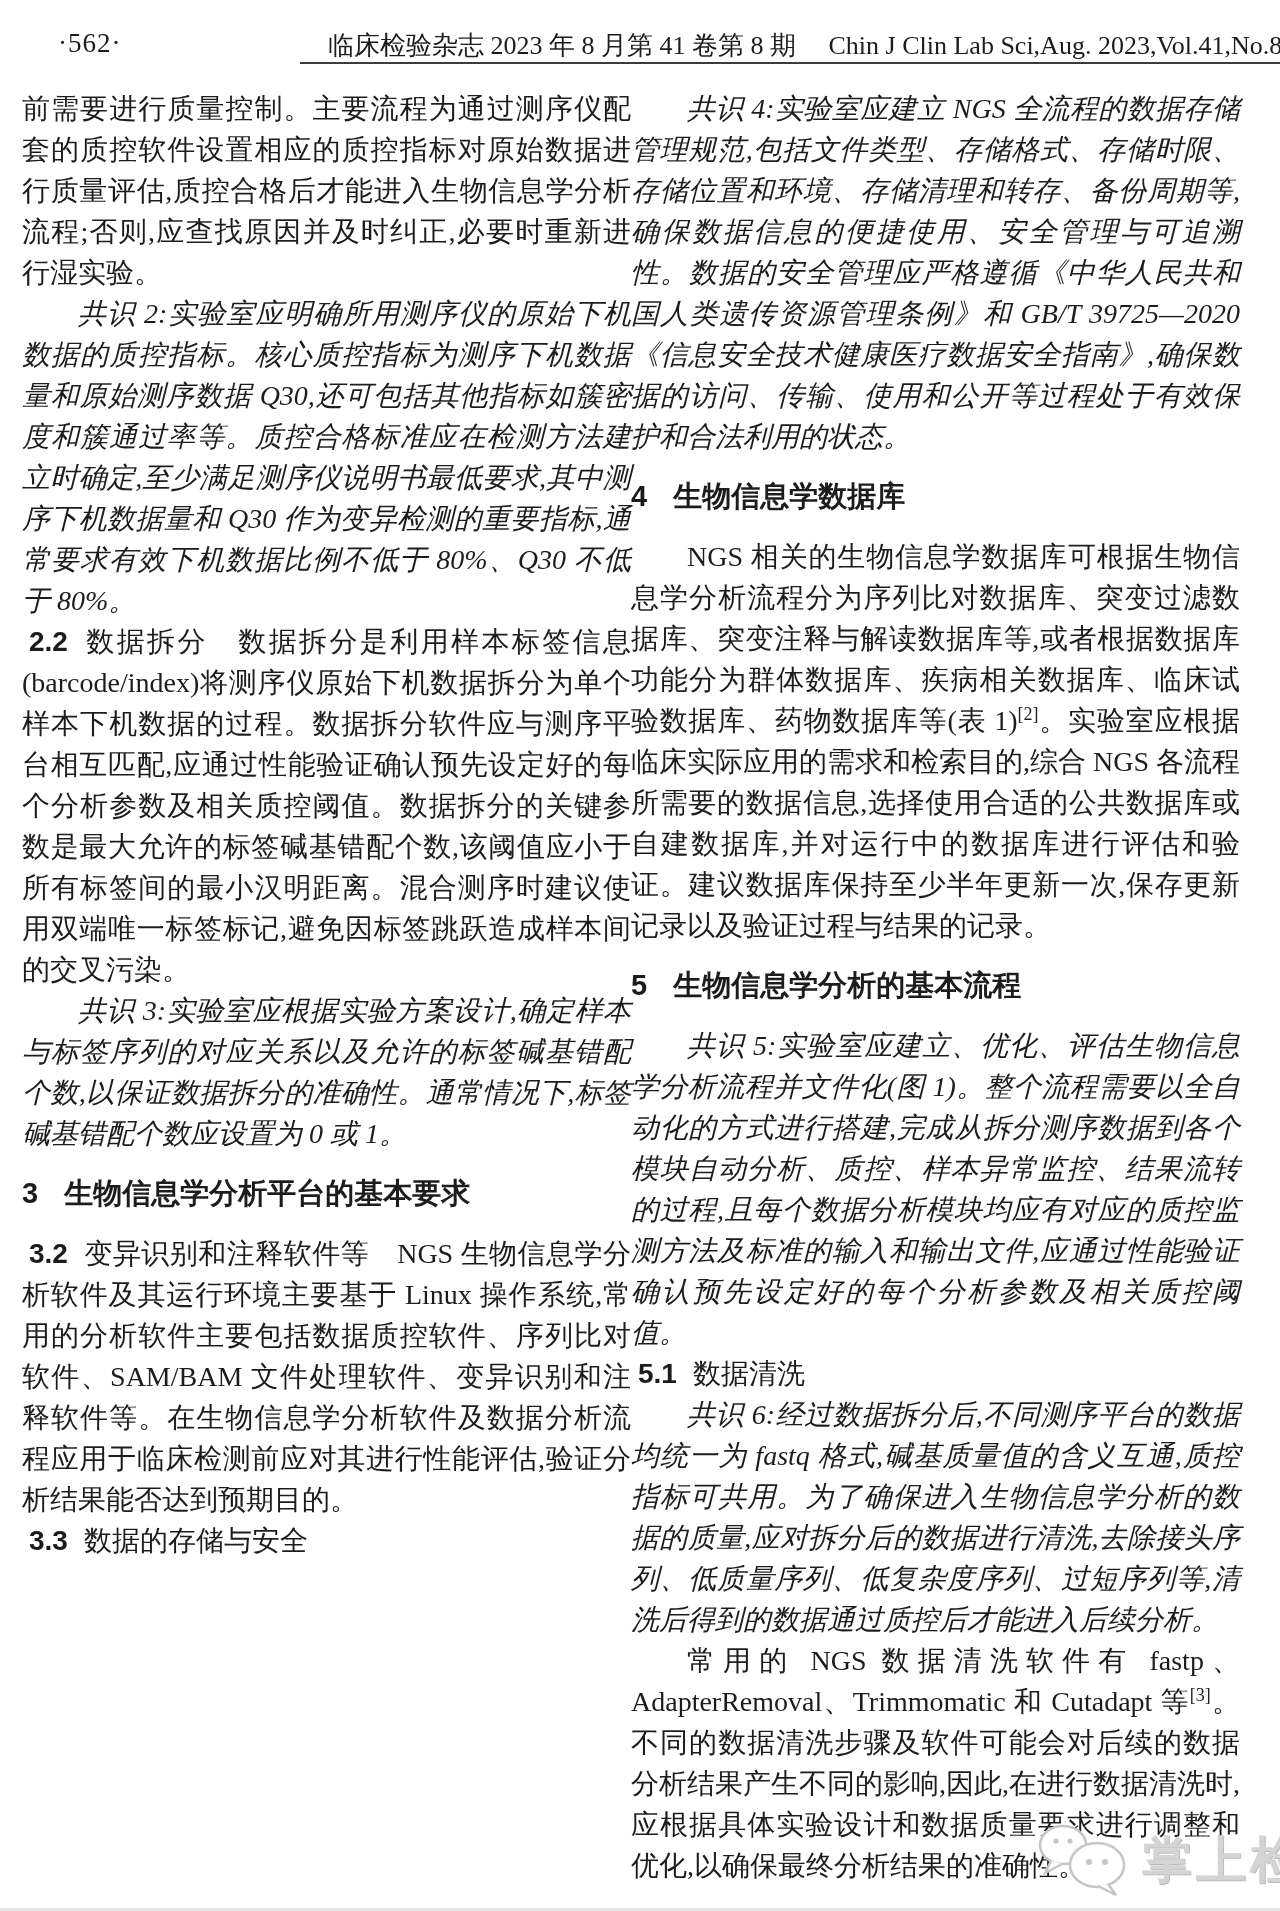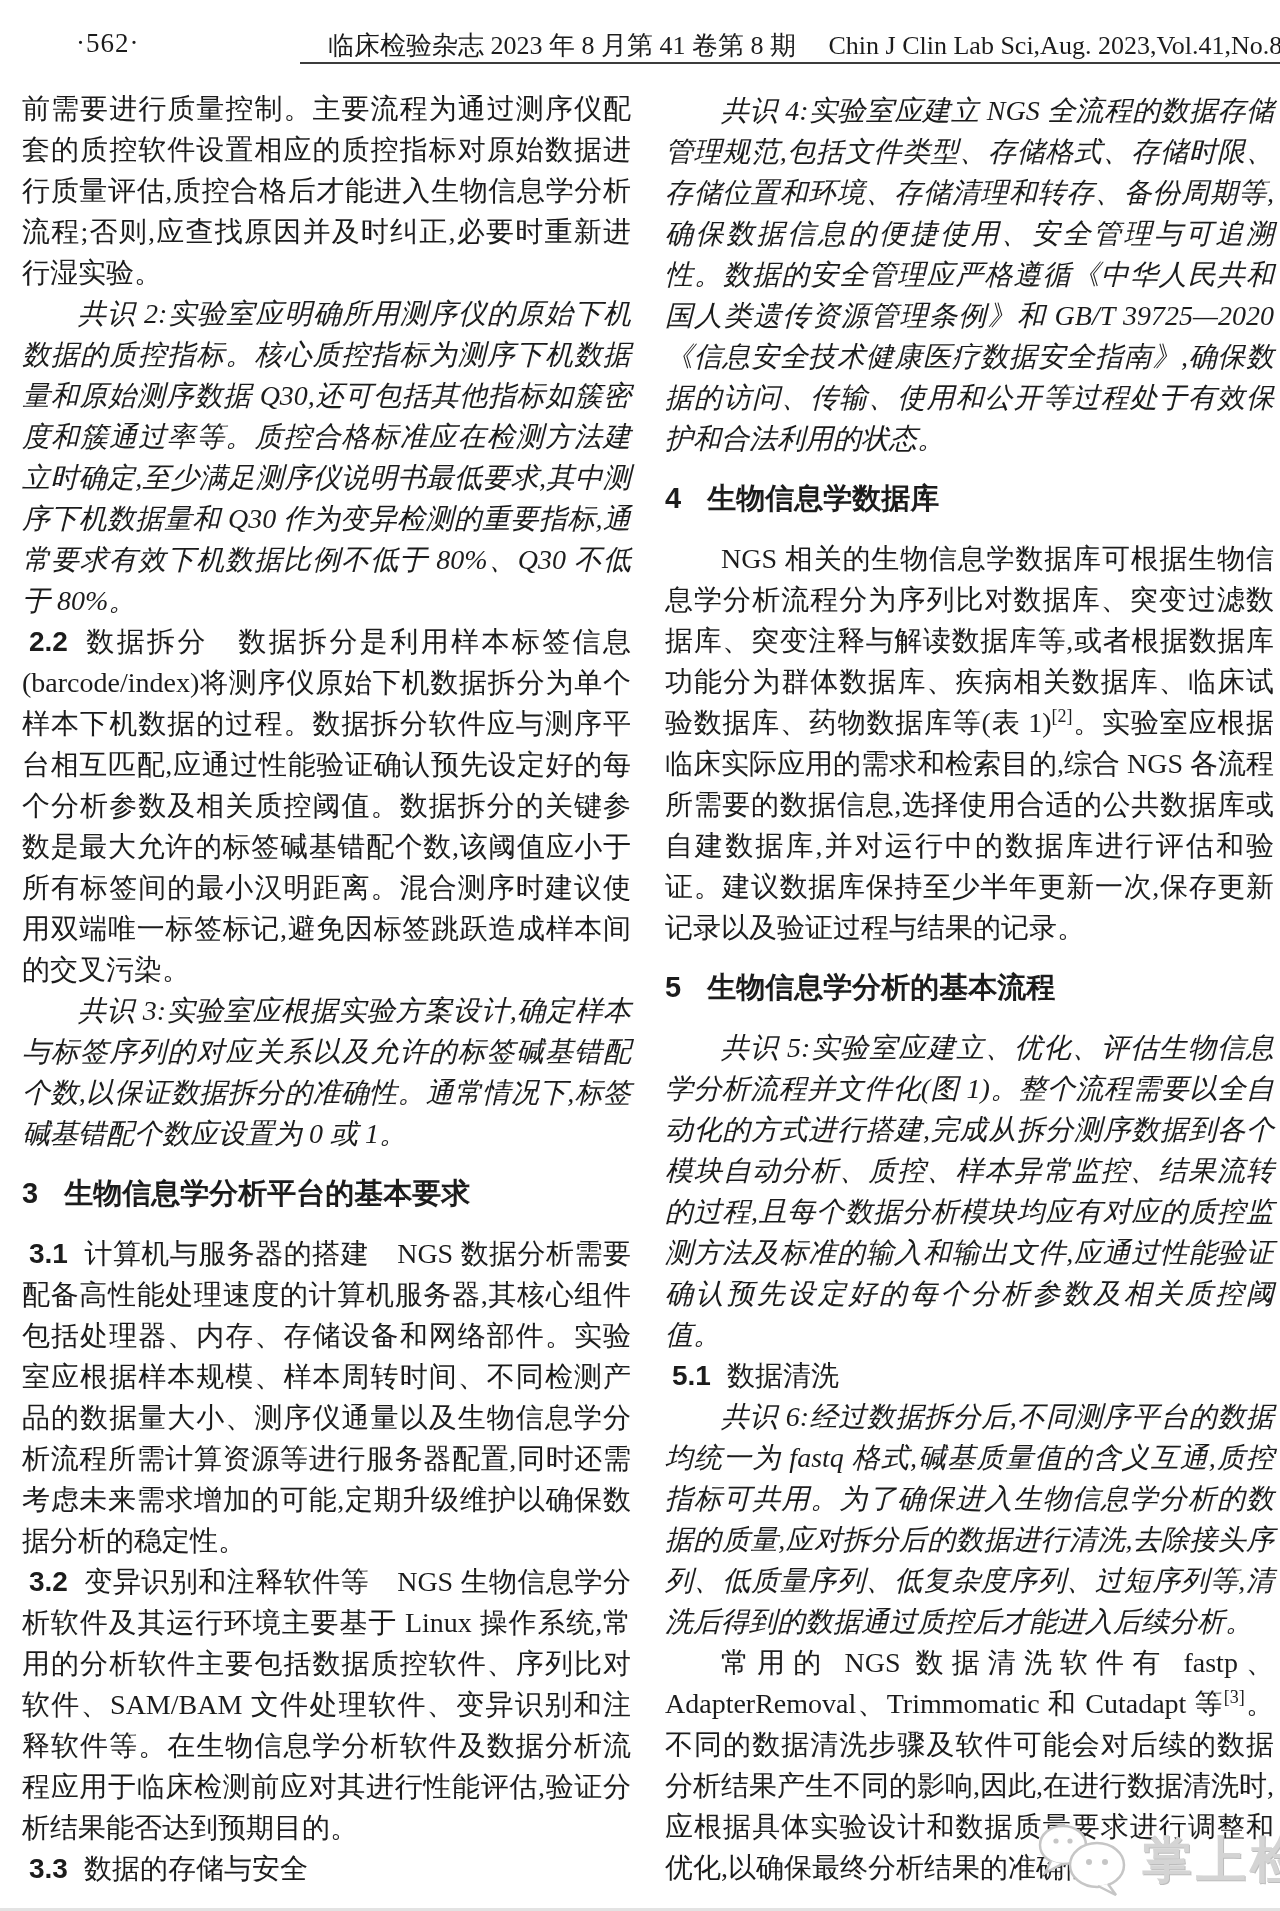--- a/index.html
+++ b/index.html
@@ -8,36 +8,36 @@
     width:1280px;height:1911px;
     background:#ffffff;
     color:#1c1c1c;
     font-family:"Liberation Serif","DejaVu Serif",serif;
     overflow:hidden;
     box-sizing:border-box;
     border-bottom:3px solid #e3e3e3;
   }
   
   .header-pageno{
-    position:absolute;left:76px;top:28px;
+    position:absolute;left:58px;top:28px;
     font-size:27px;letter-spacing:1px;
   }
   .header-title{
     position:absolute;left:328px;top:28px;
     font-size:26px;white-space:nowrap;
   }
   .header-title .en{margin-left:26px;}
   .header-rule{
     position:absolute;left:300px;right:0;top:62px;
     height:2px;background:#3c3c3c;
   }
   
   .columns{
     position:absolute;left:22px;top:88px;width:1252px;
-    display:flex;gap:34px;align-items:center;
+    display:flex;
   }
   .col{width:609px;}
   .col p{
     margin:0;
     font-size:28px;
     line-height:41px;
     text-align:justify;
   }
   .indent{text-indent:56px;}
   .kai{font-style:italic;} 
@@ -88,21 +88,20 @@
 
   <div class="header-rule"></div>
 
   <main class="columns">
     <section class="col" id="col-left">
         <p><span>前需要进行质量控制。主要流程为通过测序仪配套的质控软件设置相应的质控指标对原始数据进行质量评估,质控合格后才能进入生物信息学分析流程;否则,应查找原因并及时纠正,必要时重新进行湿实验。</span></p>
         <p class="indent kai"><span>共识 2:实验室应明确所用测序仪的原始下机数据的质控指标。核心质控指标为测序下机数据量和原始测序数据 Q30,还可包括其他指标如簇密度和簇通过率等。质控合格标准应在检测方法建立时确定,至少满足测序仪说明书最低要求,其中测序下机数据量和 Q30 作为变异检测的重要指标,通常要求有效下机数据比例不低于 80%、Q30 不低于 80%。</span></p>
         <p><span class="sub-num">2.2</span><span class="sub-title">数据拆分</span><span class="sub-gap"></span><span>数据拆分是利用样本标签信息(barcode/index)将测序仪原始下机数据拆分为单个样本下机数据的过程。数据拆分软件应与测序平台相互匹配,应通过性能验证确认预先设定好的每个分析参数及相关质控阈值。数据拆分的关键参数是最大允许的标签碱基错配个数,该阈值应小于所有标签间的最小汉明距离。混合测序时建议使用双端唯一标签标记,避免因标签跳跃造成样本间的交叉污染。</span></p>
         <p class="indent kai"><span>共识 3:实验室应根据实验方案设计,确定样本与标签序列的对应关系以及允许的标签碱基错配个数,以保证数据拆分的准确性。通常情况下,标签碱基错配个数应设置为 0 或 1。</span></p>
         <h2 class="sec"><span class="num">3</span><span>生物信息学分析平台的基本要求</span></h2>
-        <p><span class="sub-num">3.1</span><span class="sub-title">计算机与服务器的搭建</span><span class="sub-gap"></span><span>NGS 数据分析需要配备高性能处理速度的计算机服务器,其核心组件包括处理器、内存、存储设备和网络部件。实验室应根据样本规模、样本周转时间、不同检测产品的数据量大小、测序仪通量以及生物信息学分析流程所需计算资源等进行服务器配置,同时还需考虑未来需求增加的可能,定期升级维护以确保数据分析的稳定性。</span></p>
         <p><span class="sub-num">3.2</span><span class="sub-title">变异识别和注释软件等</span><span class="sub-gap"></span><span>NGS 生物信息学分析软件及其运行环境主要基于 Linux 操作系统,常用的分析软件主要包括数据质控软件、序列比对软件、SAM/BAM 文件处理软件、变异识别和注释软件等。在生物信息学分析软件及数据分析流程应用于临床检测前应对其进行性能评估,验证分析结果能否达到预期目的。</span></p>
         <p><span class="sub-num">3.3</span><span class="sub-title">数据的存储与安全</span></p>
       </section>
     <section class="col" id="col-right">
         <p class="indent kai"><span>共识 4:实验室应建立 NGS 全流程的数据存储管理规范,包括文件类型、存储格式、存储时限、存储位置和环境、存储清理和转存、备份周期等,确保数据信息的便捷使用、安全管理与可追溯性。数据的安全管理应严格遵循《中华人民共和国人类遗传资源管理条例》和 GB/T 39725—2020《信息安全技术健康医疗数据安全指南》,确保数据的访问、传输、使用和公开等过程处于有效保护和合法利用的状态。</span></p>
         <h2 class="sec"><span class="num">4</span><span>生物信息学数据库</span></h2>
         <p class="indent"><span>NGS 相关的生物信息学数据库可根据生物信息学分析流程分为序列比对数据库、突变过滤数据库、突变注释与解读数据库等,或者根据数据库功能分为群体数据库、疾病相关数据库、临床试验数据库、药物数据库等(表 1)</span><sup>[2]</sup><span>。实验室应根据临床实际应用的需求和检索目的,综合 NGS 各流程所需要的数据信息,选择使用合适的公共数据库或自建数据库,并对运行中的数据库进行评估和验证。建议数据库保持至少半年更新一次,保存更新记录以及验证过程与结果的记录。</span></p>
         <h2 class="sec"><span class="num">5</span><span>生物信息学分析的基本流程</span></h2>
         <p class="indent kai"><span>共识 5:实验室应建立、优化、评估生物信息学分析流程并文件化(图 1)。整个流程需要以全自动化的方式进行搭建,完成从拆分测序数据到各个模块自动分析、质控、样本异常监控、结果流转的过程,且每个数据分析模块均应有对应的质控监测方法及标准的输入和输出文件,应通过性能验证确认预先设定好的每个分析参数及相关质控阈值。</span></p>
         <p><span class="sub-num">5.1</span><span class="sub-title">数据清洗</span></p>

